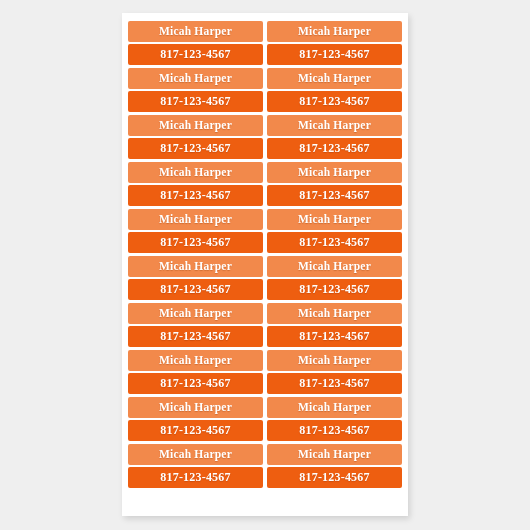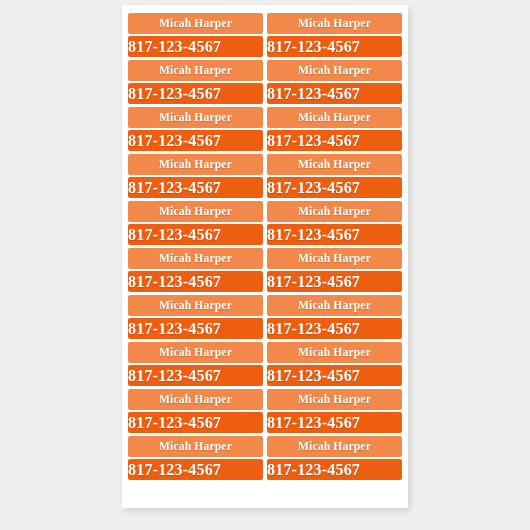--- a/index.html
+++ b/index.html
@@ -18,21 +18,21 @@
     position: relative;
     width: 530px;
     height: 530px;
     background: #efefef;
   }
 
   
   #label-sheet-card {
     position: absolute;
     left: 122px;
-    top: 5px;
+    top: 13px;
     width: 286px;
     height: 503px;
     background: #ffffff;
     box-shadow: 2px 3px 6px rgba(0,0,0,0.13);
   }
 
   #label-grid {
     position: absolute;
     left: 6px;
     top: 8px;
@@ -70,22 +70,22 @@
     text-shadow: 0 1px 1px rgba(150,60,10,0.35);
     white-space: nowrap;
     overflow: hidden;
   }
 
   .label-phone-bar {
     height: 21px;
     line-height: 21px;
     background: #ee5e10;
     color: #ffffff;
-    text-align: left;
-    font-size: 16px;
+    text-align: center;
+    font-size: 12px;
     font-weight: 700;
     letter-spacing: 0.2px;
     border-radius: 2px;
     text-shadow: 0 1px 1px rgba(150,50,5,0.35);
     white-space: nowrap;
     overflow: hidden;
   }
 </style>
 </head>
 <body>

